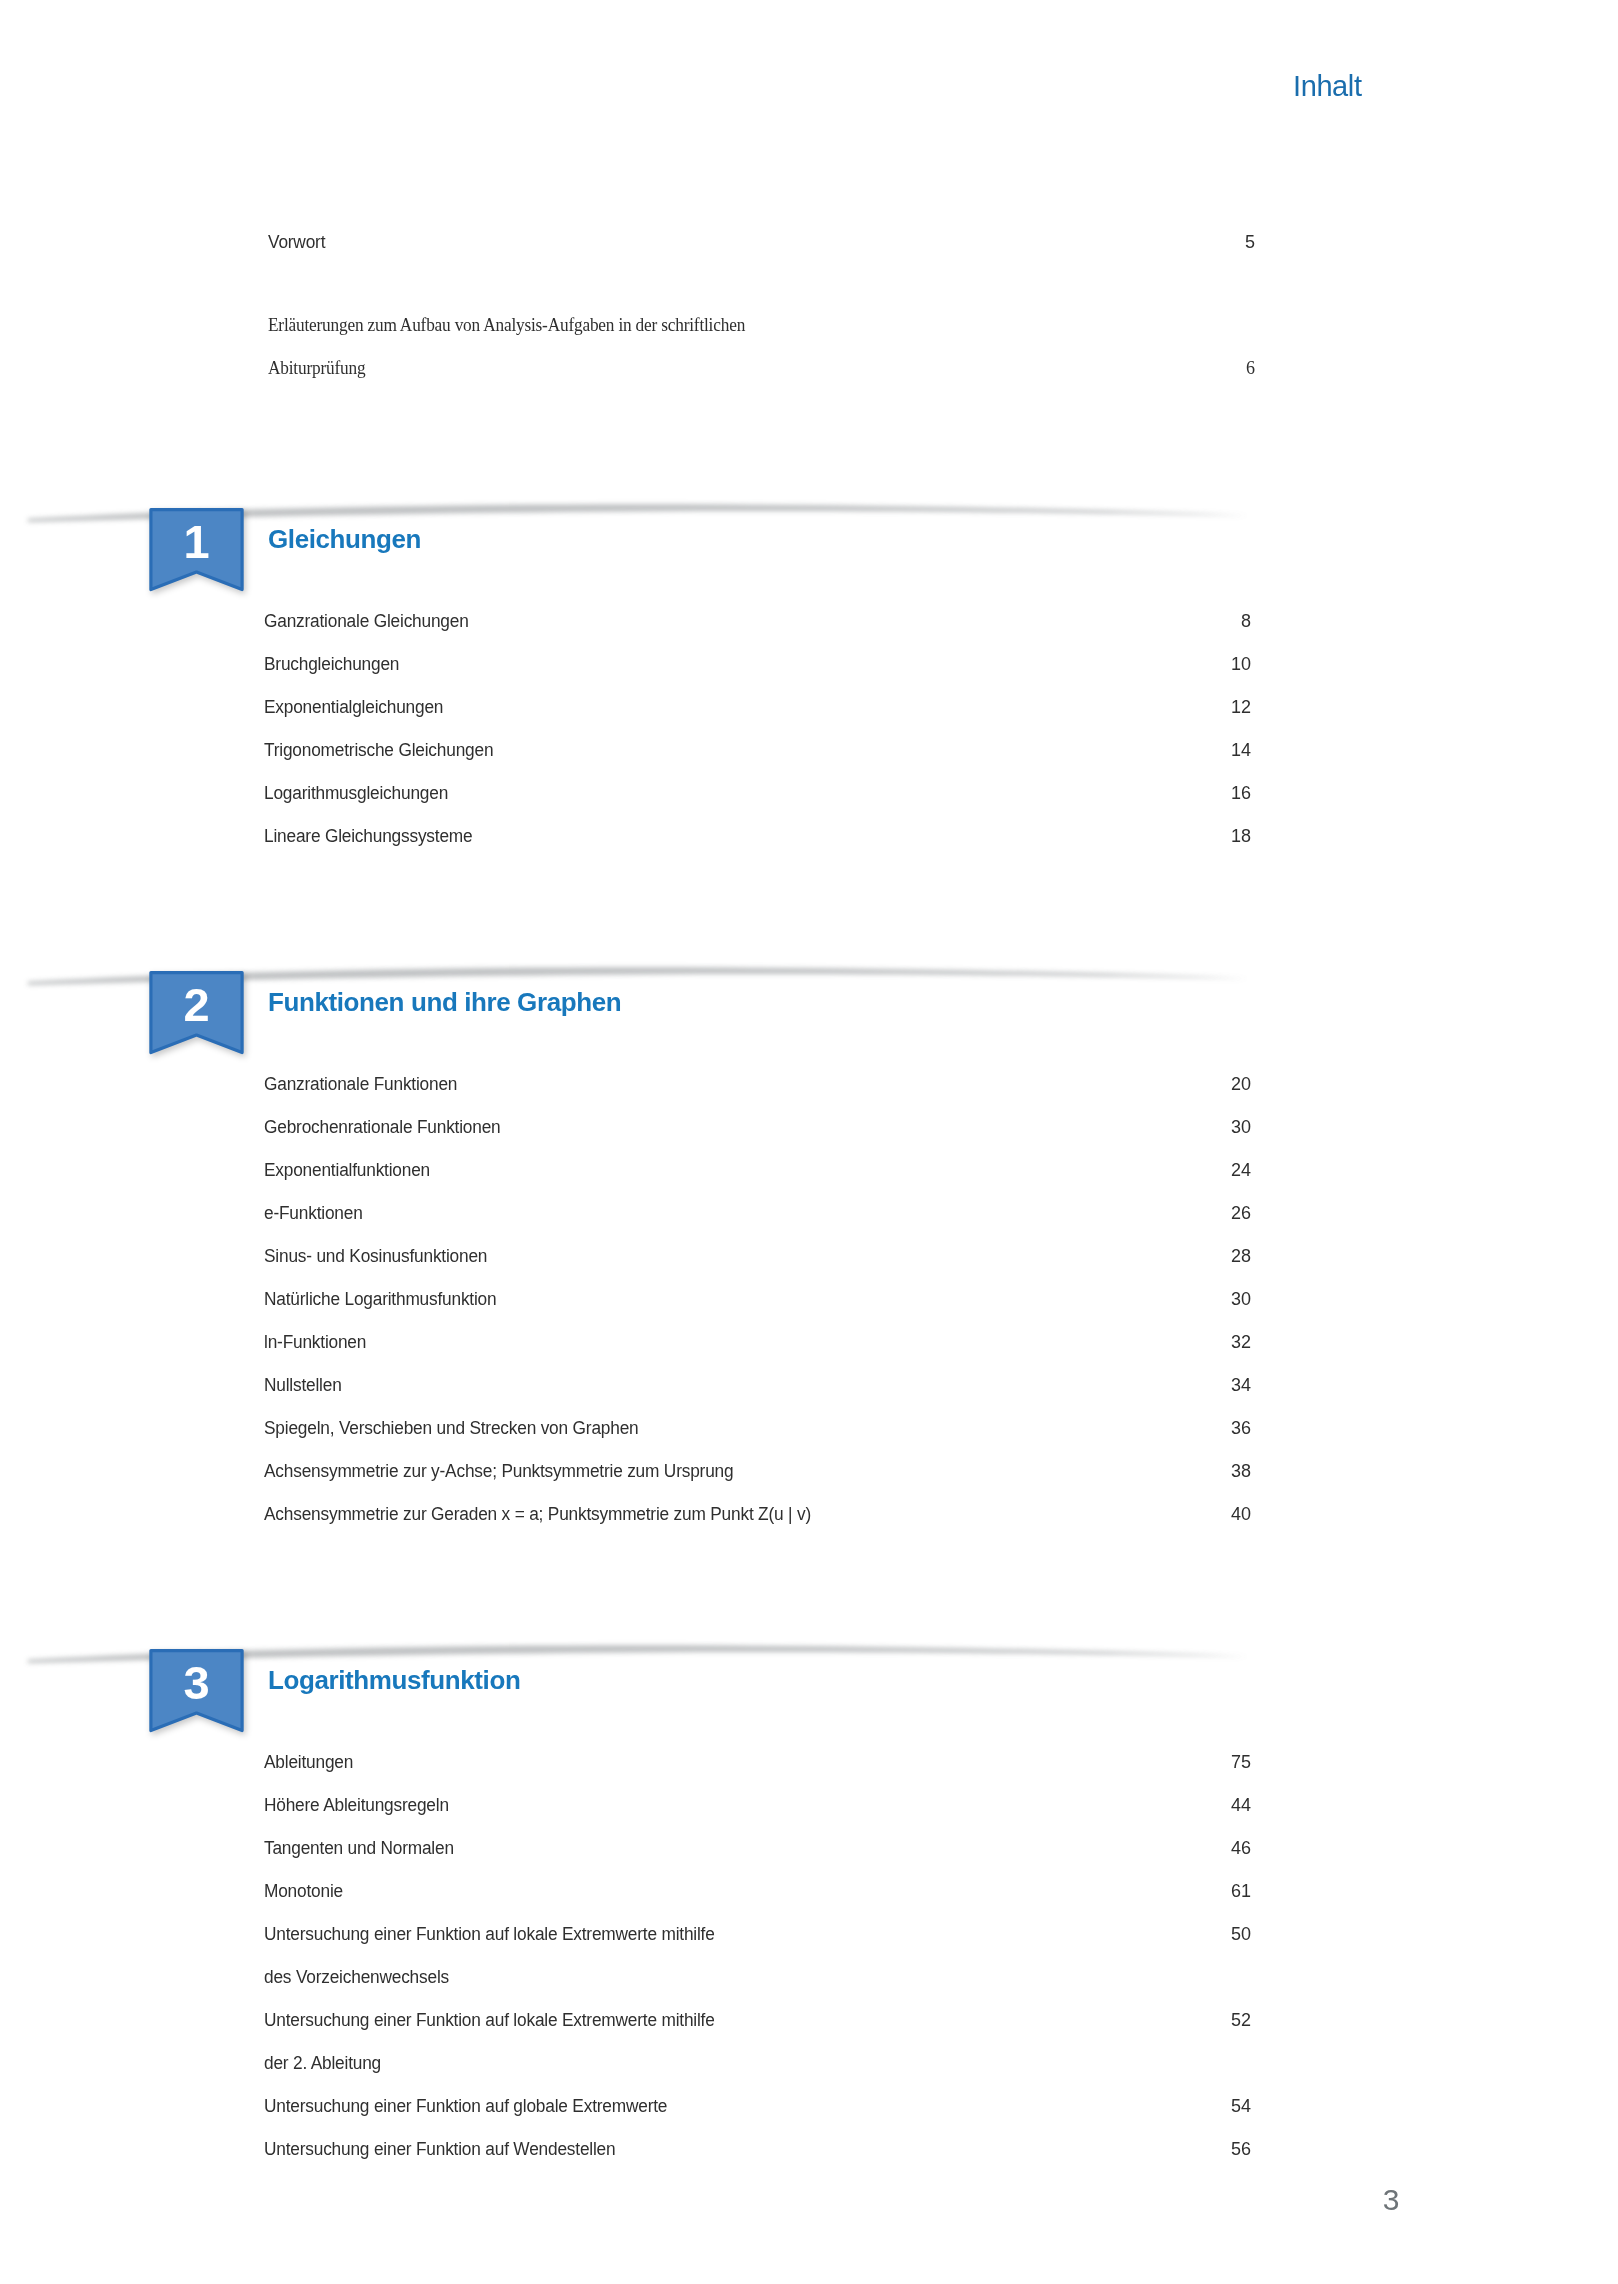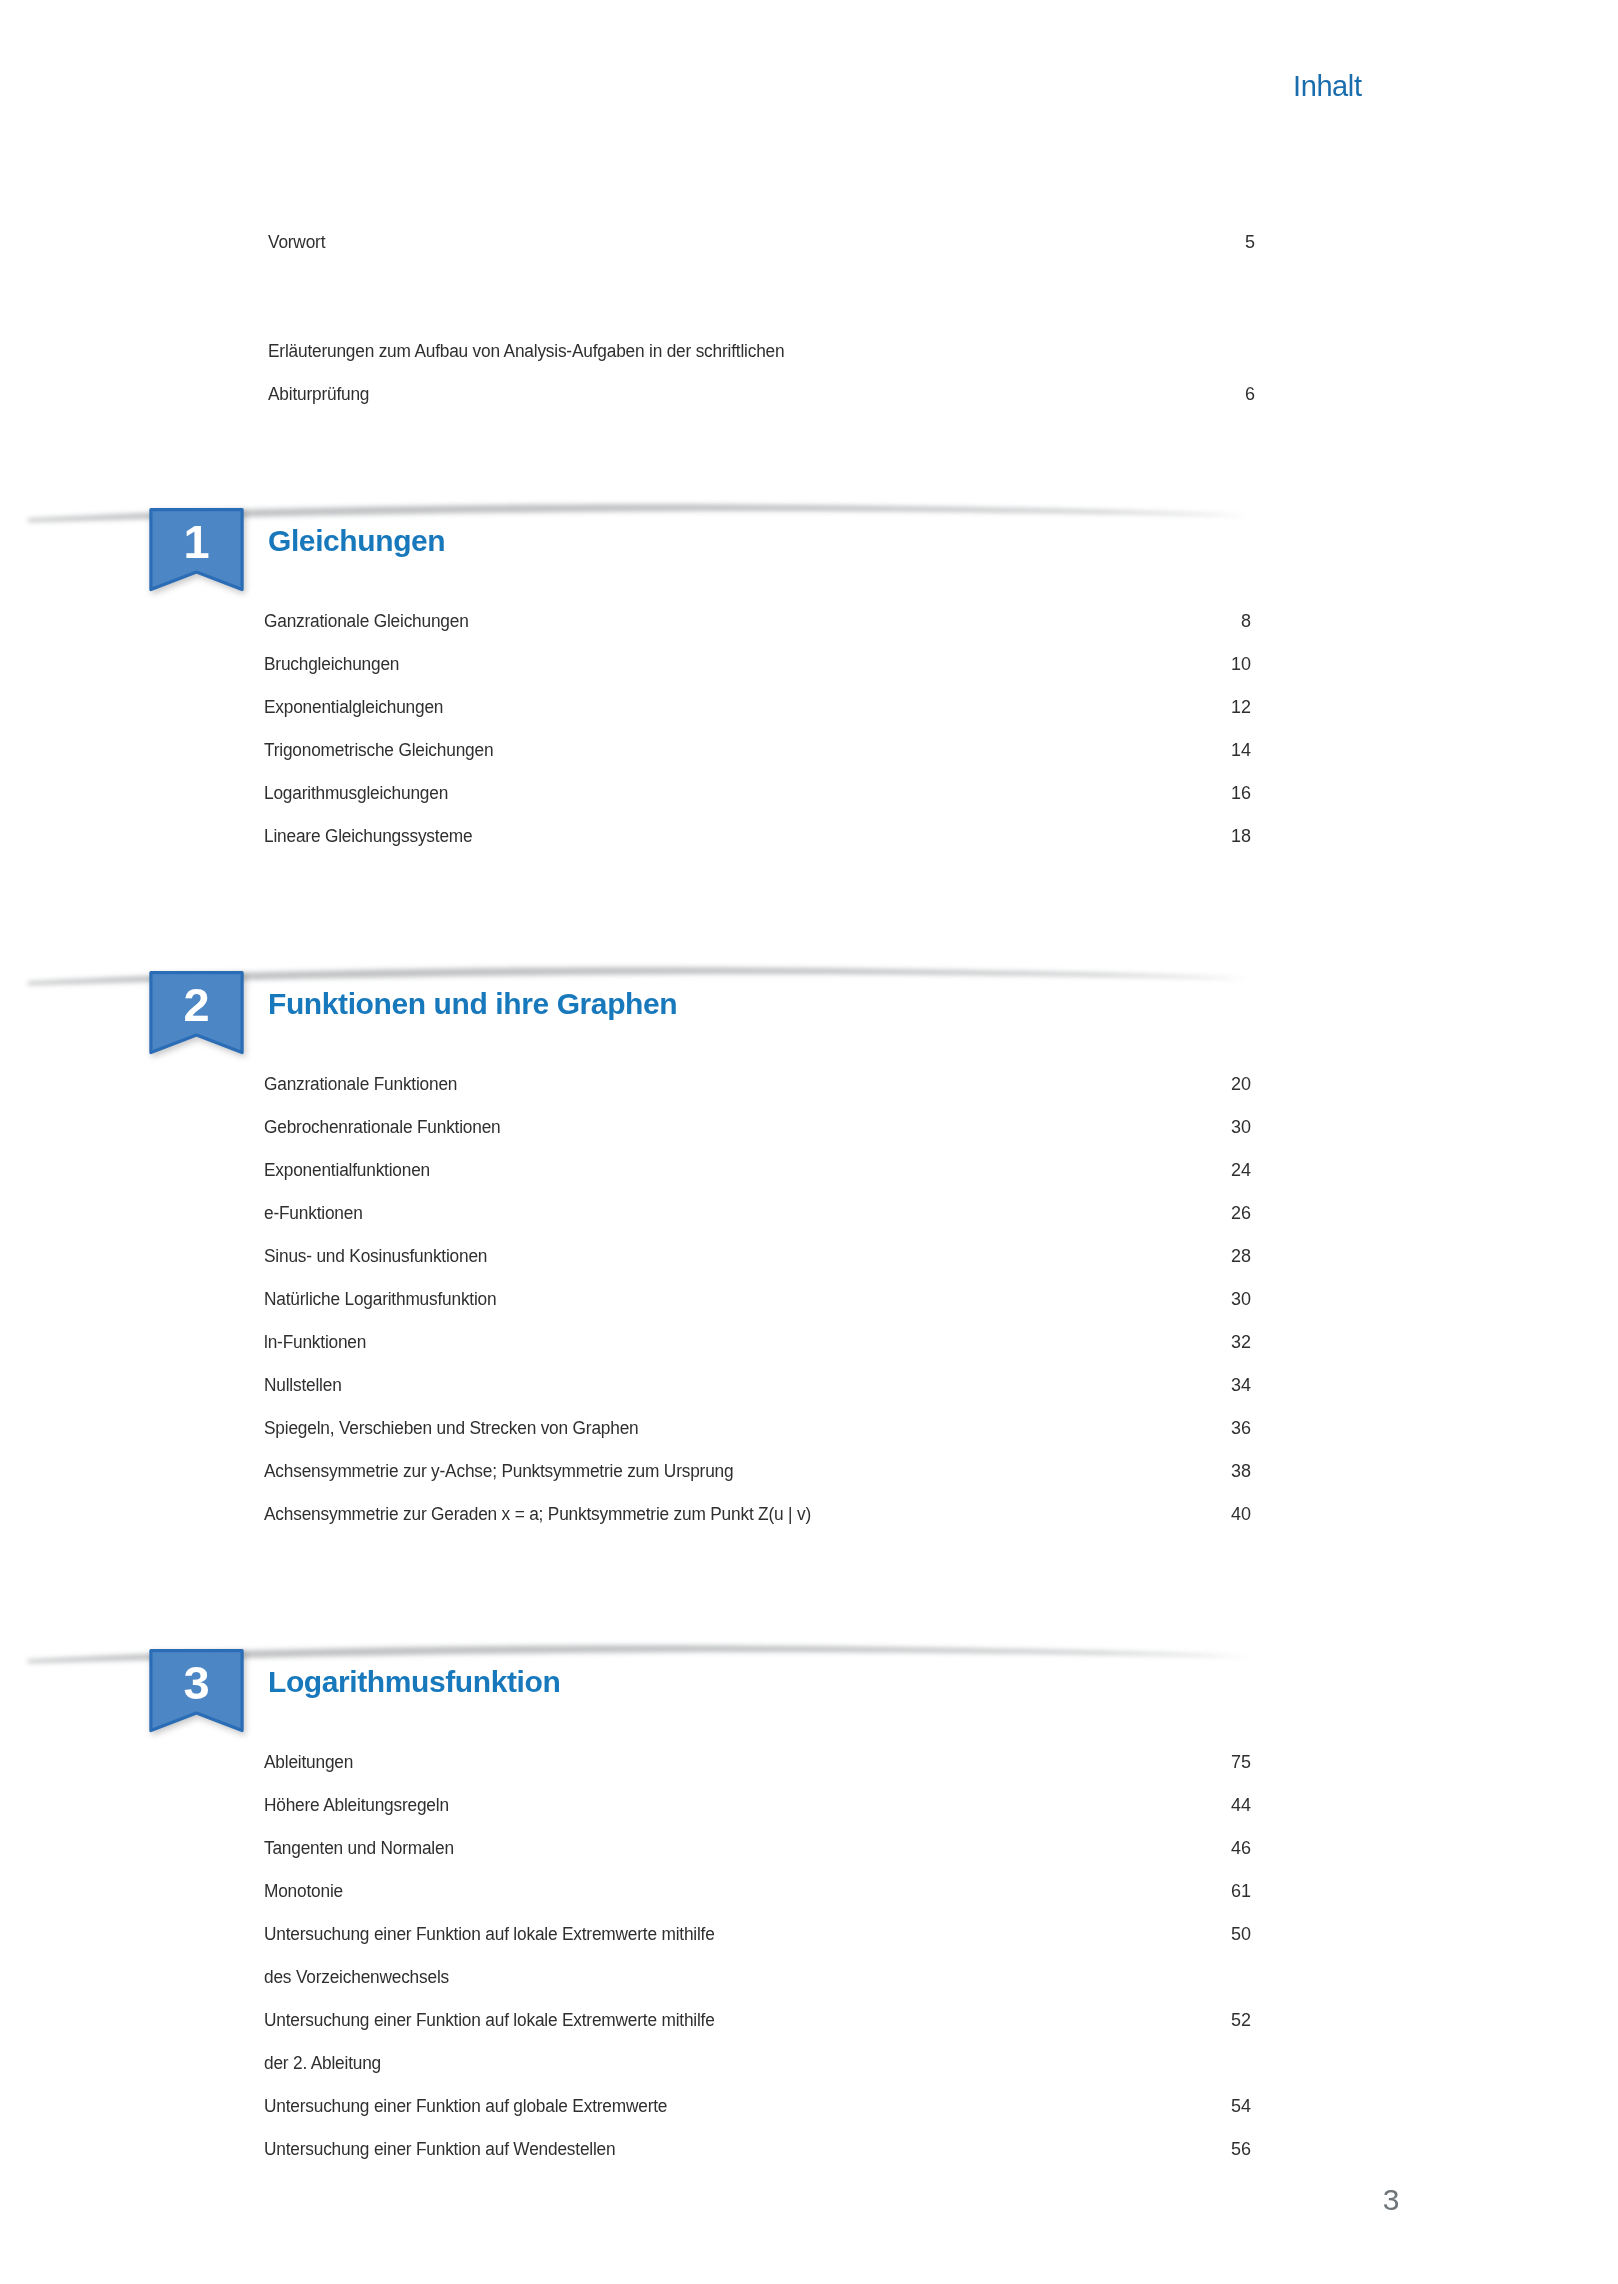--- a/index.html
+++ b/index.html
@@ -18,39 +18,39 @@
     letter-spacing:-0.4px;
   }
   
   .toc-line{position:relative;height:43px;font-size:18px;line-height:43px;}
   .entry-title{
     display:inline-block;transform:scaleX(0.96);transform-origin:left center;
     letter-spacing:-0.2px;white-space:nowrap;color:var(--text,#2f2f2f);
   }
   .entry-page{position:absolute;right:0;top:0;color:var(--text,#2f2f2f);}
   .frontmatter{position:absolute;left:268px;top:221px;width:987px;}
-  .frontmatter .toc-item + .toc-item{margin-top:66px;}
+  .frontmatter .toc-item + .toc-item{margin-top:40px;font-family:Liberation Serif, serif;}
   
   .section{position:absolute;left:0;width:1619px;height:563px;pointer-events:none;}
   #section-1{top:495px;}
   #section-2{top:958px;}
   #section-3{top:1636px;}
   .torn{position:absolute;left:22.5px;top:0;width:1230px;height:35px;}
   .badge{
     position:absolute;left:149px;top:13px;width:95px;height:84px;
     filter:drop-shadow(2.4px 3.2px 3.2px rgba(0,0,0,0.22));
   }
   .badge-num{
     position:absolute;left:149px;top:22.5px;width:95px;
     text-align:center;font-size:47px;font-weight:bold;color:#ffffff;
     line-height:1;
   }
   .sec-title{
     position:absolute;left:268px;top:29px;
-    font-size:30px;font-weight:bold;
+    font-size:26px;font-weight:bold;
     color:var(--accent-blue,#1878bc);
     letter-spacing:-0.4px;white-space:nowrap;
   }
   .items{position:absolute;left:264px;top:105px;width:987px;}
   .page-num{
     position:absolute;left:1367px;top:2183px;width:48px;text-align:center;
     font-size:30px;color:var(--page-number-gray,#6e7478);
   }
 </style>
 </head>

